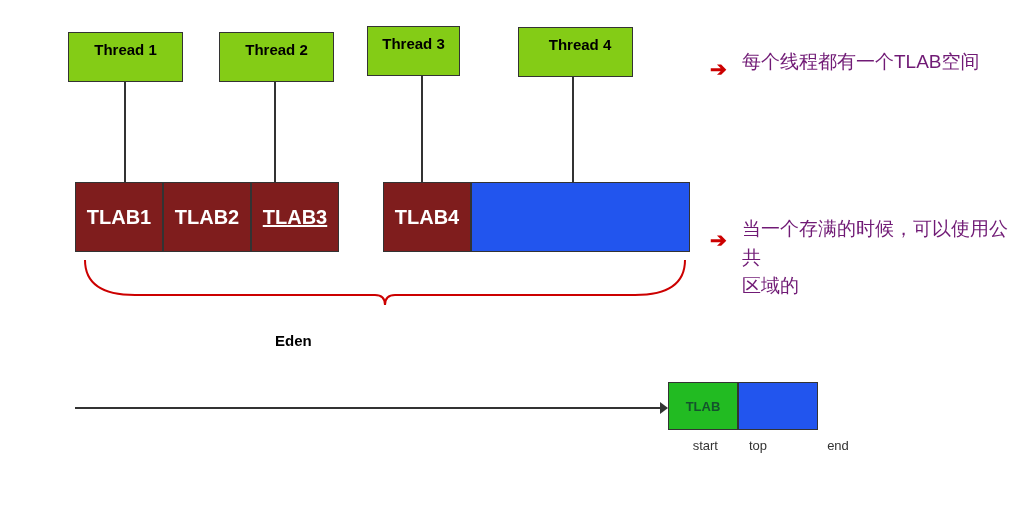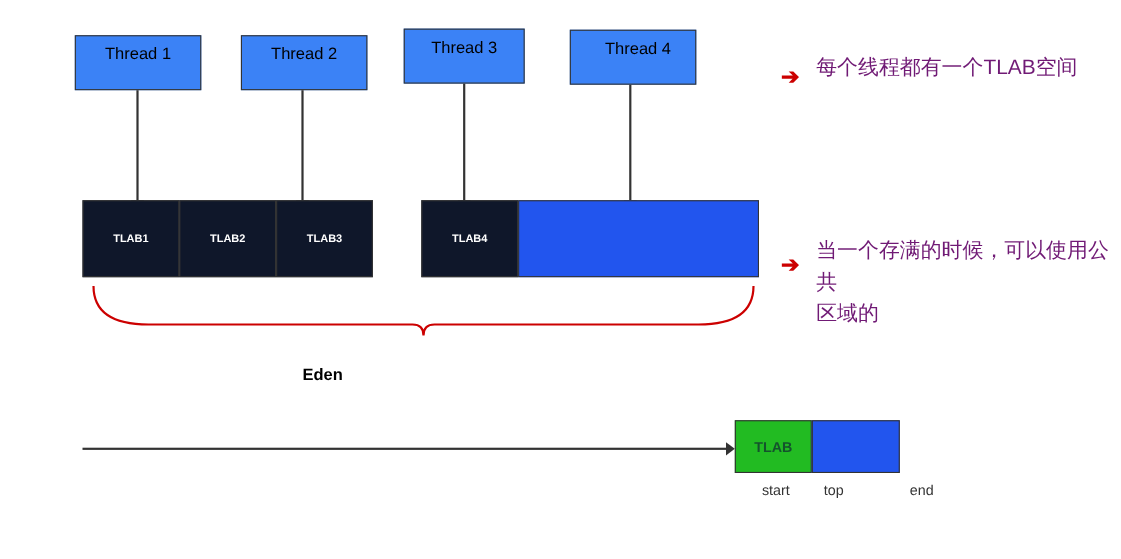--- a/index.html
+++ b/index.html
@@ -14,25 +14,25 @@
     .diagram {
       position: relative;
       width: 1019px;
       height: 508px;
     }
 
     
     .thread-box {
       position: absolute;
       border: 1.5px solid #333;
-      background: #3b82f6;
+      background: #84cc16;
       text-align: center;
       padding: 8px 14px;
       font-size: 15px;
-      font-weight: normal;
+      font-weight: bold;
     }
 
     
     .arrow-down {
       position: absolute;
       width: 2px;
       background: #333;
     }
     .arrow-down::after {
       content: '';
@@ -47,28 +47,28 @@
 
     
     .eden-bar {
       position: absolute;
       display: flex;
       flex-direction: row;
       height: 70px;
     }
 
     .tlab-green {
-      background: #0f172a;
+      background: #7f1d1d;
       border: 1.5px solid #333;
       display: flex;
       align-items: center;
       justify-content: center;
       color: #fff;
       font-weight: bold;
-      font-size: 10px;
+      font-size: 20px;
     }
 
     .tlab-blue {
       background: #2255ee;
       border: 1.5px solid #333;
       flex: 1;
     }
 
     
     .eden-label {
@@ -144,40 +144,40 @@
 <body>
 
 <div class="diagram">
 
   <div class="thread-box" style="left:68px;top:32px;width:115px;height:50px;">
     <span>Thread 1</span>
   </div>
   <div class="thread-box" style="left:219px;top:32px;width:115px;height:50px;">
     <span>Thread 2</span>
   </div>
-  <div class="thread-box" style="left:367px;top:26px;width:110px;height:50px;">
+  <div class="thread-box" style="left:367px;top:26px;width:93px;height:50px;">
     <span>Thread 3</span>
   </div>
   <div class="thread-box" style="left:518px;top:27px;width:115px;height:50px;padding-left:23px;">
     <span>Thread 4</span>
   </div>
 
   <div class="arrow-down" style="left:124px;top:82px;height:100px;"></div>
   <div class="arrow-down" style="left:274px;top:82px;height:100px;"></div>
   <div class="arrow-down" style="left:421px;top:76px;height:106px;"></div>
   <div class="arrow-down" style="left:572px;top:77px;height:105px;"></div>
 
   <div class="eden-bar" style="left:75px;top:182px;width:615px;">
     <div class="tlab-green" style="width:88px;">
       <span>TLAB1</span>
     </div>
     <div class="tlab-green" style="width:88px;">
       <span>TLAB2</span>
     </div>
-    <div class="tlab-green" style="width:88px;">
+    <div class="tlab-green" style="width:88px;text-decoration:underline;">
       <span>TLAB3</span>
     </div>
     <div class="tlab-green" style="width:88px;margin-left:44px;">
       <span>TLAB4</span>
     </div>
     <div class="tlab-blue"></div>
   </div>
 
   <svg class="brace-svg" style="left:75px;top:255px;" width="620" height="55">
 

